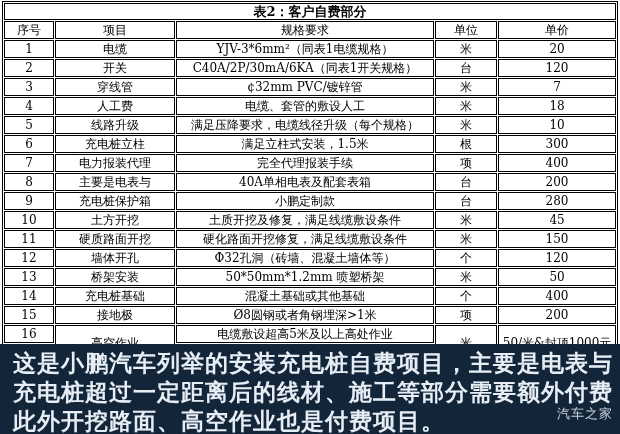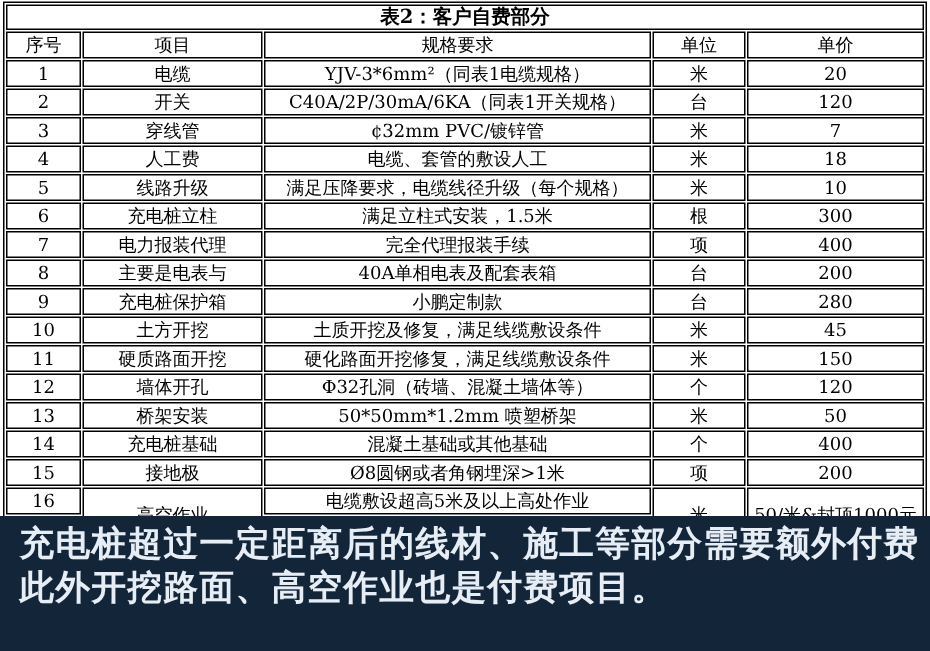--- a/index.html
+++ b/index.html
@@ -177,15 +177,17 @@
       </tr>
       <tr>
         <td></td>
         <td>（二级高处作业及以上）</td>
       </tr>
     </tbody>
   </table>
 </div>
 
 <div class="caption" style="background: rgb(18, 37, 57); color: rgb(230, 237, 244);">
+  <div class="caption-line">这是小鹏汽车列举的安装充电桩自费项目，主要是电表与</div>
   <div class="caption-line">充电桩超过一定距离后的线材、施工等部分需要额外付费，</div>
   <div class="caption-line">此外开挖路面、高空作业也是付费项目。</div>
+  <span class="watermark" style="color: rgb(217, 225, 233);">汽车之家</span>
 </div>
 
 </body></html>

